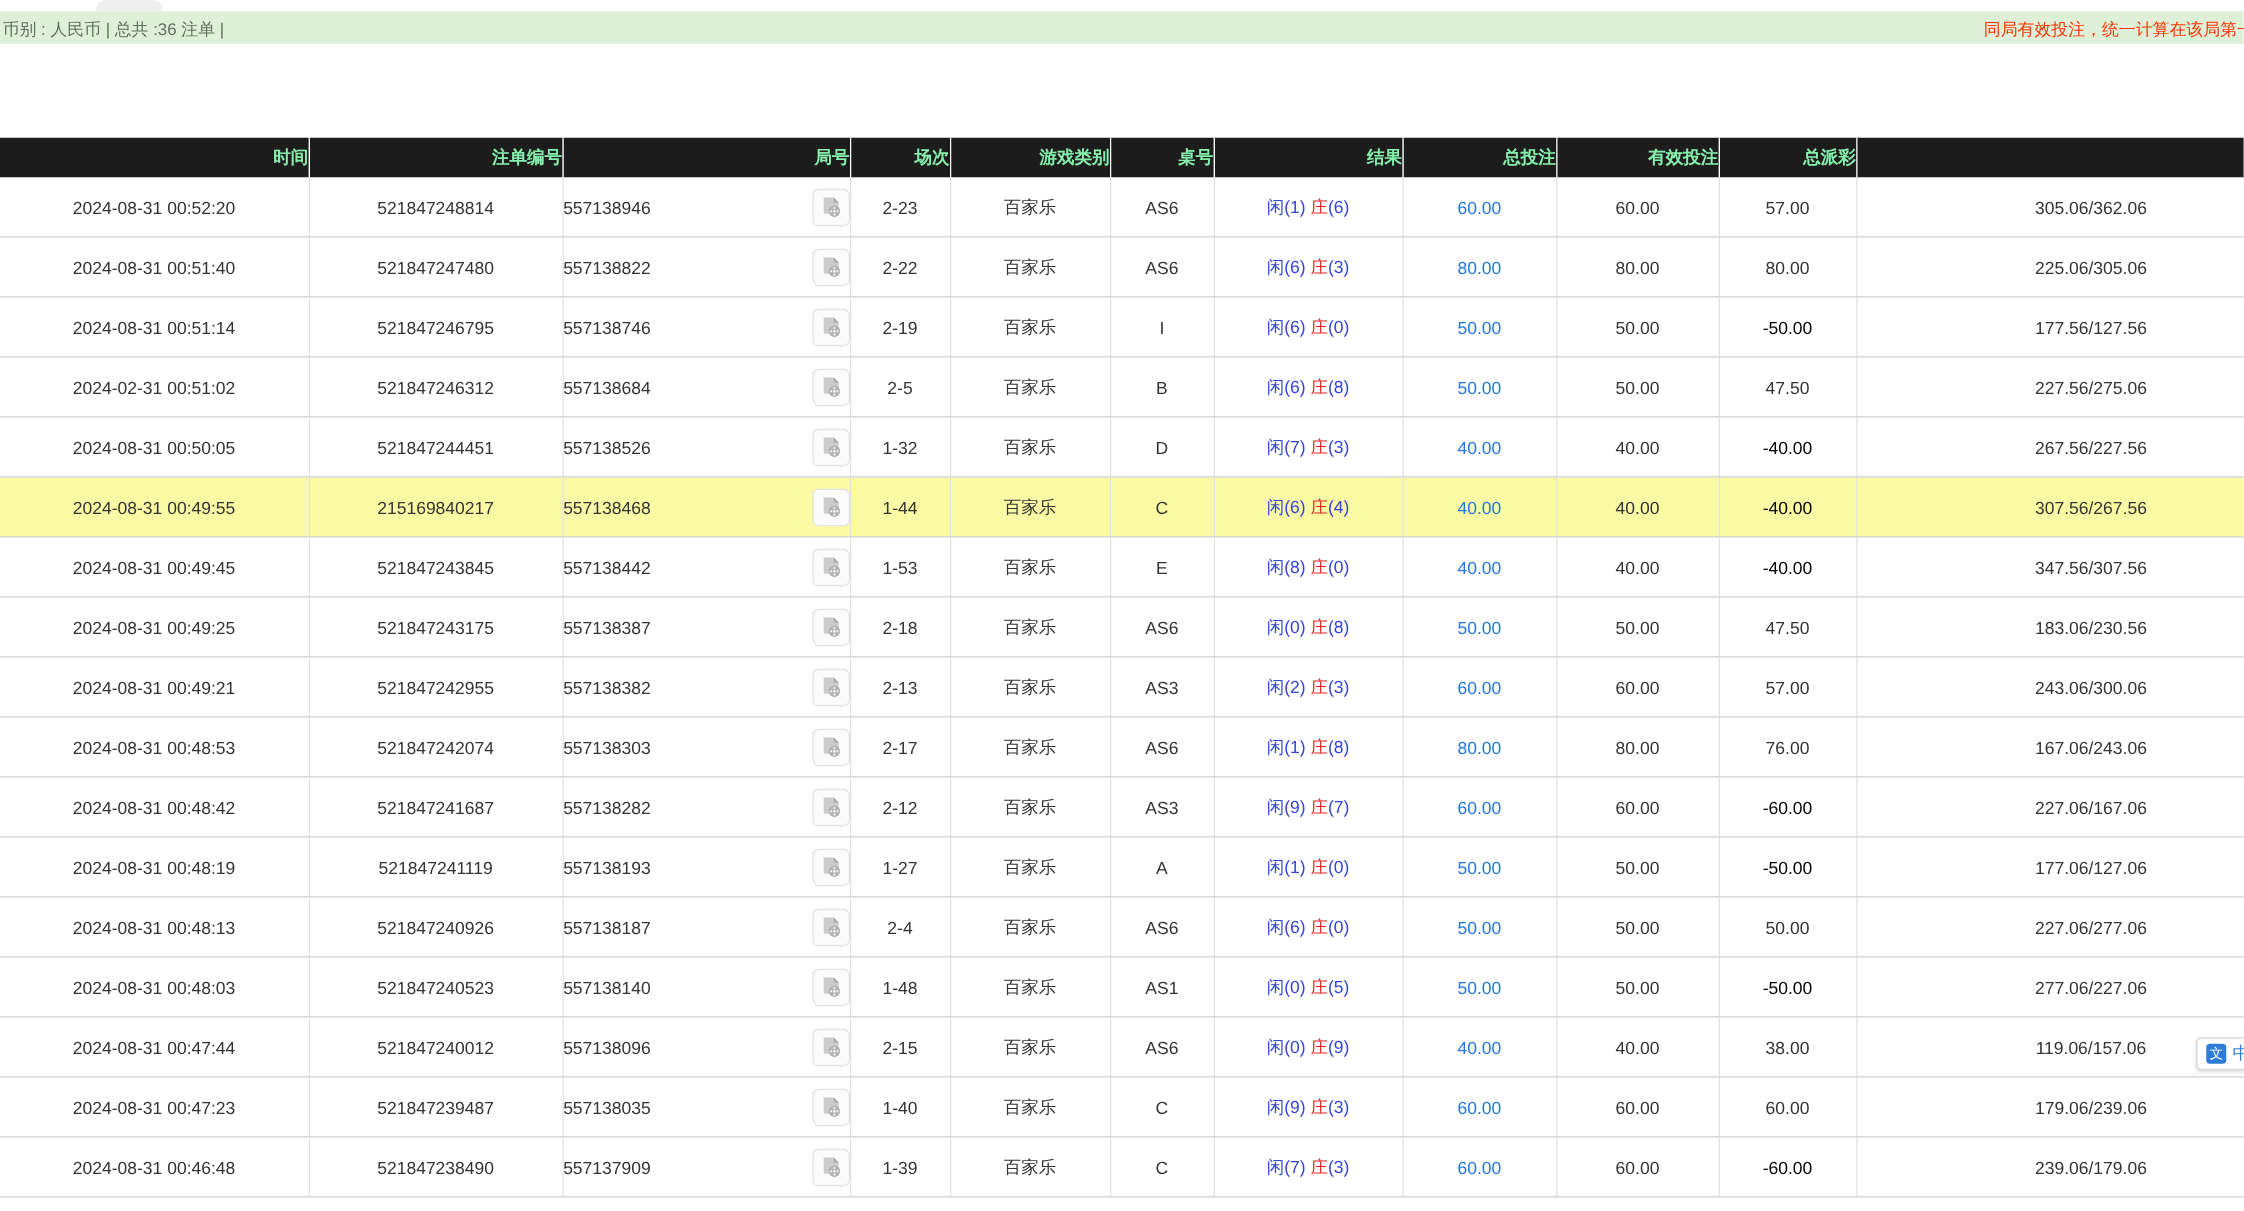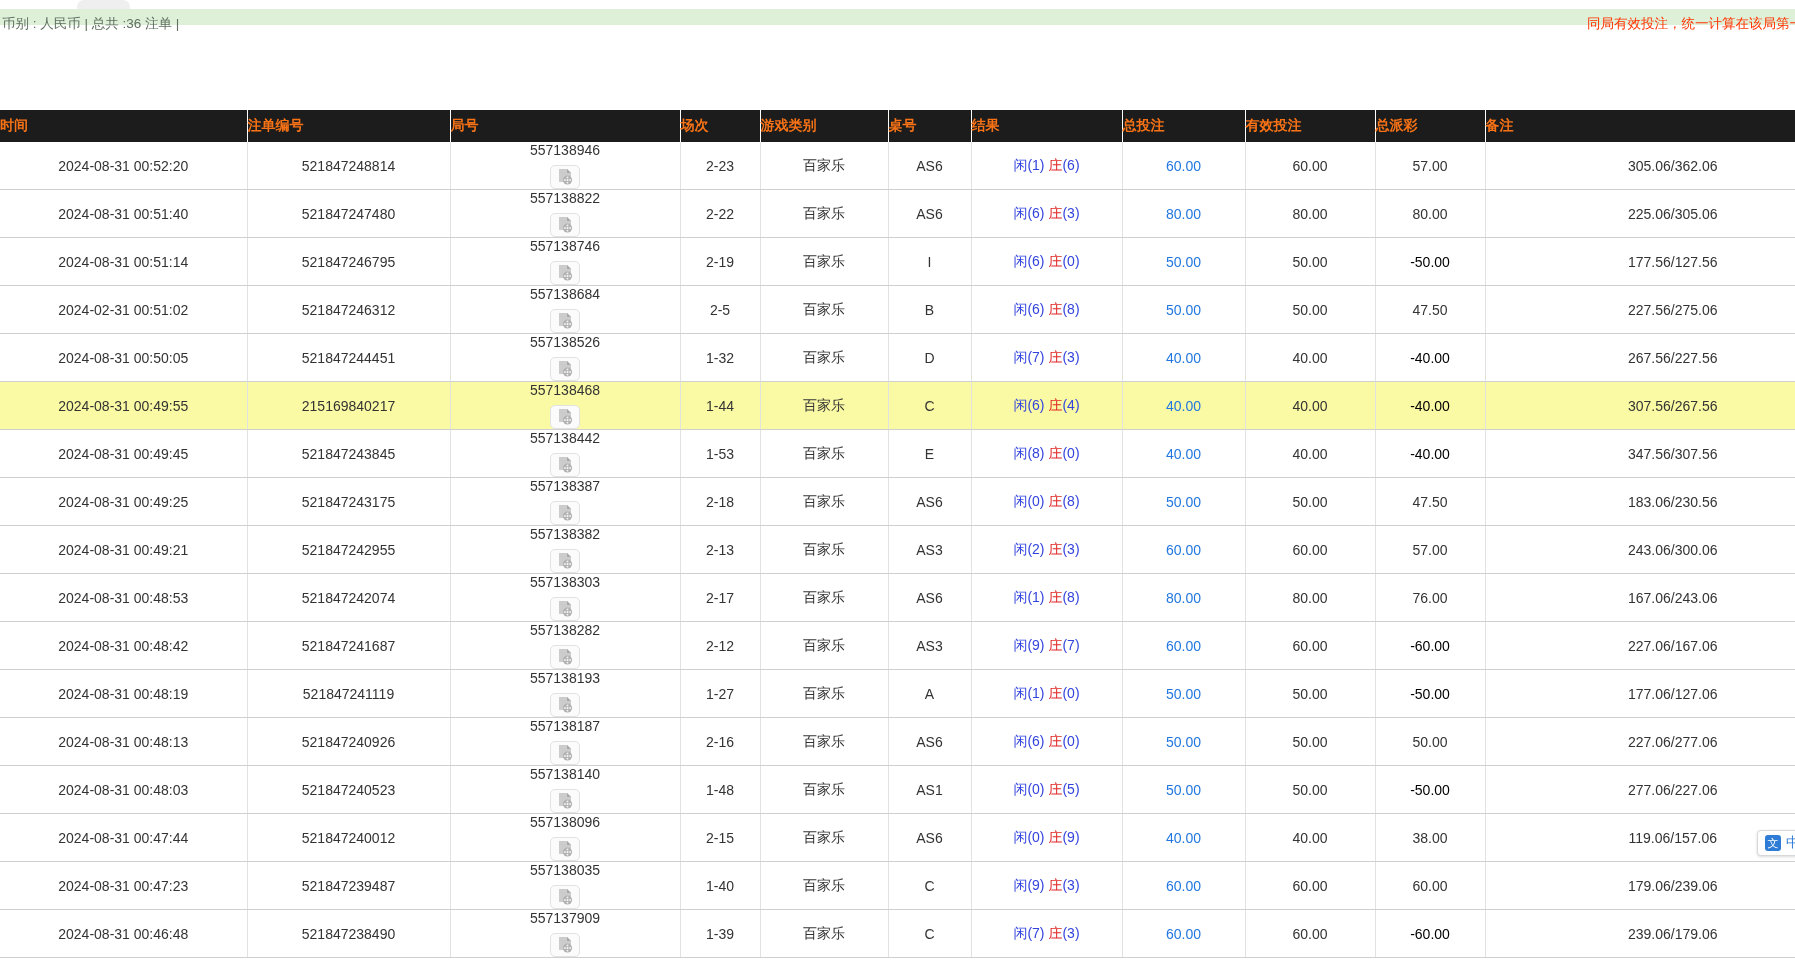--- a/index.html
+++ b/index.html
@@ -2,38 +2,38 @@
 <html><head>
 <meta charset="utf-8">
 <style>
   html,body{margin:0;padding:0;}
   body{
     width:1795px;height:969px;overflow:hidden;position:relative;
     background:#fff;font-family:"Liberation Sans","DejaVu Sans",sans-serif;
   }
   
   .tab-shape{position:absolute;left:77px;top:0;width:53px;height:9px;background:#efefef;border-radius:7px 7px 0 0;}
-  .topbar{position:absolute;left:0;top:9px;width:1795px;height:16px;background:#dff0d8;}
+  .topbar{position:absolute;left:0;top:9px;width:1795px;height:26px;background:#dff0d8;}
   .topbar-summary{position:absolute;left:2px;top:0;line-height:29px;font-size:13.5px;color:#5f6f60;white-space:nowrap;}
   .topbar-notice{position:absolute;left:1587px;top:0;line-height:29px;font-size:13.5px;color:#ff3300;white-space:nowrap;}
   
   .table-wrap{position:absolute;left:0;top:110px;width:1795px;height:850px;overflow:hidden;}
   table{width:1860px;border-collapse:collapse;table-layout:fixed;}
   thead th{
-    height:32px;background:#1c1c1c;color:#f97316;font-size:14px;font-weight:bold;
-    border-right:1px solid #ffffff;padding:0;text-align:left;
+    height:32px;background:#1c1c1c;color:#86efac;font-size:14px;font-weight:bold;
+    border-right:1px solid #ffffff;padding:0;text-align:right;
   }
   thead th:last-child{border-right:none;}
   tbody td{
     height:47px;border-bottom:1px solid #cfcfcf;border-right:1px solid #e2e2e2;
     text-align:center;font-size:14px;color:#333;padding:0;background:#fff;white-space:nowrap;
   }
   tbody td:last-child{border-right:none;}
   tr.hl td{background:#fafaa4;}
-  .cell-gameno{display:flex;align-items:center;justify-content:space-between;gap:7px;height:47px;flex-direction:column;}
+  .cell-gameno{display:flex;align-items:center;justify-content:space-between;gap:7px;height:47px;}
   .icon-btn{
     width:30px;height:30px;border:1px solid #e2e2e2;border-radius:5px;background:#fbfbfb;
     display:flex;align-items:center;justify-content:center;cursor:pointer;box-sizing:border-box;
   }
   .val-bet{color:#2277e0;}
   .res-player{color:#3344dd;}
   .res-banker{color:#e02525;}
   .res-num{color:#3344dd;}
   .neg{color:#000000;}
   
@@ -450,21 +450,21 @@
                   <circle cx="12.5" cy="13" r="4.6" fill="#b2b2b2"></circle>
                   <circle cx="12.5" cy="13" r="1.1" fill="#f4f4f4"></circle>
                   <circle cx="12.5" cy="10.4" r="0.9" fill="#f4f4f4"></circle>
                   <circle cx="15.1" cy="13" r="0.9" fill="#f4f4f4"></circle>
                   <circle cx="12.5" cy="15.6" r="0.9" fill="#f4f4f4"></circle>
                   <circle cx="9.9" cy="13" r="0.9" fill="#f4f4f4"></circle>
                 </svg>
               </span>
             </div>
           </td>
-          <td>2-16</td>
+          <td>2-4</td>
           <td>百家乐</td>
           <td>AS6</td>
           <td><span class="res-player">闲</span><span class="res-num">(6)</span> <span class="res-banker">庄</span><span class="res-num">(0)</span></td>
           <td><span class="val-bet">50.00</span></td>
           <td>50.00</td>
           <td>50.00</td>
           <td>227.06/277.06</td>
         </tr>
         <tr>
           <td>2024-08-31 00:48:03</td>

